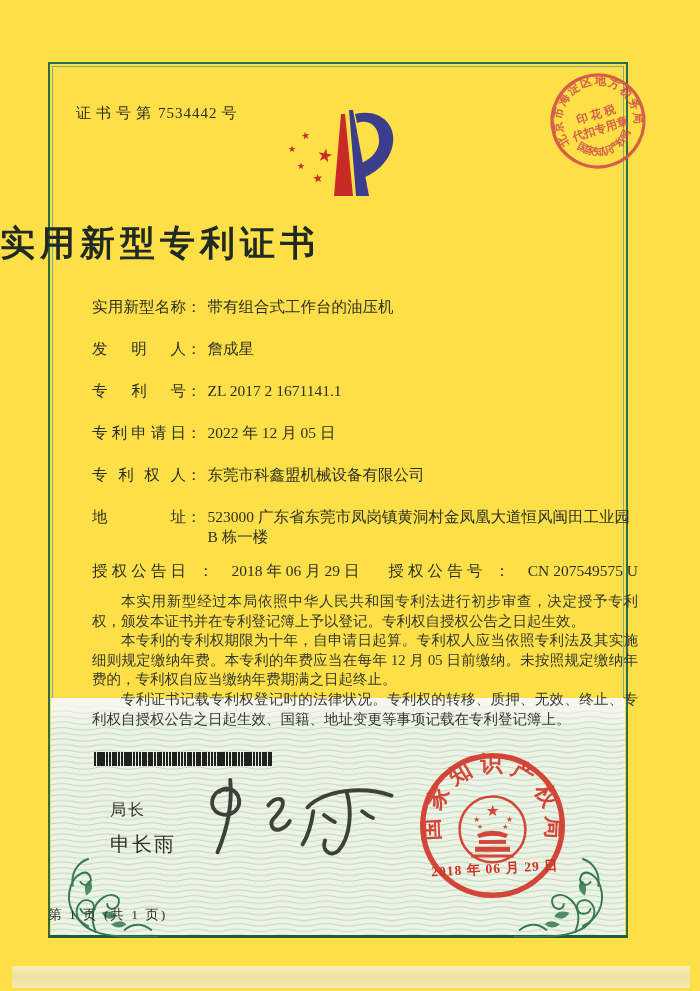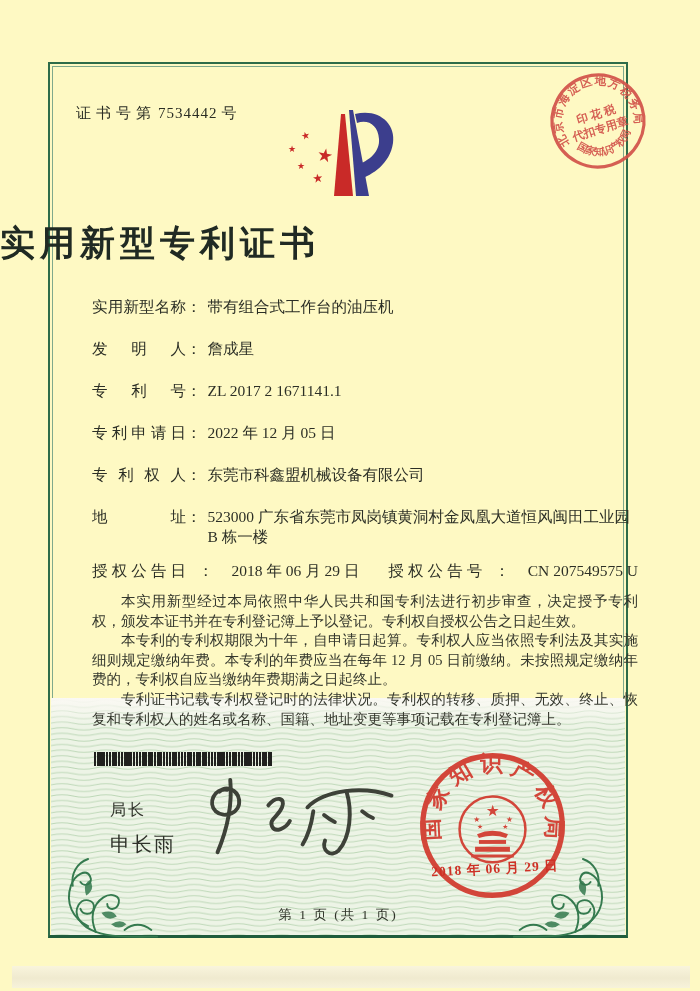--- a/index.html
+++ b/index.html
@@ -1,17 +1,17 @@
 <!DOCTYPE html>
 <html><head>
 <meta charset="utf-8">
 <style>
   html,body{margin:0;padding:0;}
   body{background:#efede6;font-family:"Liberation Serif","DejaVu Serif",serif;}
-  .page{position:relative;width:700px;height:991px;background:#fef9c3;overflow:hidden;margin:0 auto;}
+  .page{position:relative;width:700px;height:991px;background:#fde047;overflow:hidden;margin:0 auto;}
   .scan-shadow{position:absolute;left:12px;right:10px;top:966px;height:22px;
     background:linear-gradient(#f6f2ea,#e8e2d6 55%,#f3efe7);opacity:.65;}
 
   
   .frame{position:absolute;left:48px;top:62px;width:580px;height:876px;box-sizing:border-box;
     border:2px solid #2e6c49;border-bottom:3px solid #1f5c3c;z-index:1;}
   .frame-inner{position:absolute;left:2px;top:2px;right:2px;bottom:2px;border:1px solid #7fa98c;}
 
   .guilloche{position:absolute;left:51px;top:698px;z-index:2;}
   .flourish{position:absolute;z-index:3;}
@@ -48,21 +48,21 @@
      repeating-linear-gradient(90deg,#20201e 0 1px,rgba(0,0,0,0) 1px 8px);}
   .officer-title{position:absolute;left:110px;top:800px;font-size:16px;letter-spacing:2px;
     color:#2e3129;z-index:5;font-family:"Liberation Sans","DejaVu Sans",sans-serif;}
   .officer-name{position:absolute;left:110px;top:831px;font-size:20px;letter-spacing:2px;
     color:#2e3129;z-index:5;font-family:"Liberation Sans","DejaVu Sans",sans-serif;}
   .signature{position:absolute;left:198px;top:776px;z-index:6;}
   .seal{position:absolute;left:415px;top:748px;z-index:4;opacity:.94;}
   .seal-date{position:absolute;left:420px;top:860px;width:150px;text-align:center;z-index:6;
     font-size:13.5px;font-weight:bold;color:#ce3126;letter-spacing:1px;transform:rotate(-3deg);}
   .tax-stamp{position:absolute;left:543px;top:66px;z-index:6;transform:rotate(-17deg);opacity:.92;}
-  .page-footer{position:absolute;left:48px;top:906px;width:580px;text-align:center;z-index:5;
+  .page-footer{position:absolute;left:48px;top:906px;width:580px;text-align:left;z-index:5;
     font-size:13.5px;letter-spacing:2px;color:#2f3329;}
 </style>
 </head>
 <body>
 
 <div class="page">
 
   <div class="frame">
     <div class="frame-inner"></div>
   </div>
@@ -169,21 +169,21 @@
       </span>
       <span class="grant-part">
         <span class="flabel">授权公告号</span>
           <span class="fcolon">：</span>
           <span>CN 207549575 U</span>
       </span>
     </div>
     <div class="paras">
       <p>本实用新型经过本局依照中华人民共和国专利法进行初步审查，决定授予专利权，颁发本证书并在专利登记簿上予以登记。专利权自授权公告之日起生效。</p>
       <p>本专利的专利权期限为十年，自申请日起算。专利权人应当依照专利法及其实施细则规定缴纳年费。本专利的年费应当在每年 12 月 05 日前缴纳。未按照规定缴纳年费的，专利权自应当缴纳年费期满之日起终止。</p>
-      <p>专利证书记载专利权登记时的法律状况。专利权的转移、质押、无效、终止、恢复和专利权人的姓名或名称、国籍、地址变更等事项记载在专利登记簿上。</p>
+      <p>专利证书记载专利权登记时的法律状况。专利权的转移、质押、无效、终止、专利权自授权公告之日起生效、国籍、地址变更等事项记载在专利登记簿上。</p>
     </div>
   </div>
 
   <div class="barcode"></div>
 
   <div class="officer-title">局长</div>
   <div class="officer-name">申长雨</div>
   <svg class="signature" width="215" height="88" viewBox="0 0 220 90">
     <g stroke="#30332b" stroke-width="4" fill="none" stroke-linecap="round" stroke-linejoin="round" opacity="0.92">
       <path d="M30,14 C16,12 10,28 18,36 C27,44 44,38 42,24 C40,13 28,10 22,16"></path>

